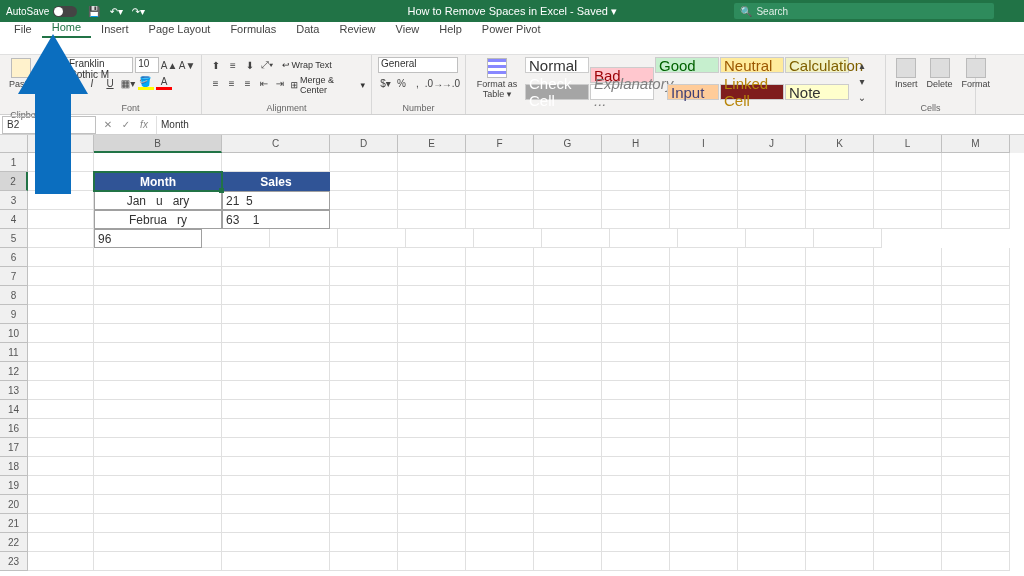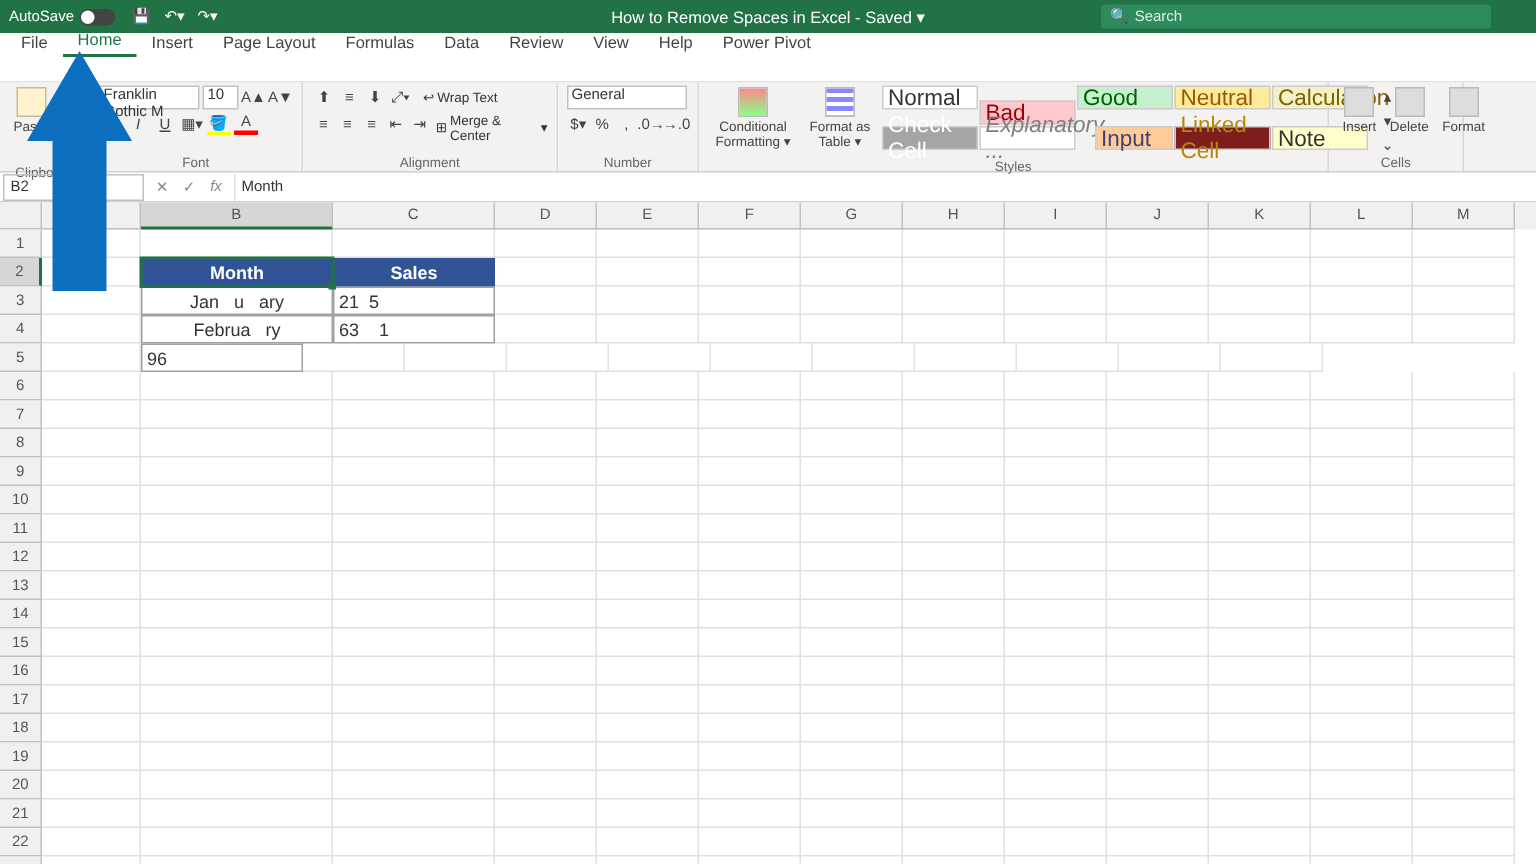--- a/index.html
+++ b/index.html
@@ -184,24 +184,20 @@
         <span class="mini">.0→</span>
         <span class="mini">→.0</span>
       </div>
     </div>
     <div class="rgroup-label">Number</div>
   </div>
 
   <div class="rgroup" style="width:420px">
     <div class="rbody">
       <div class="bigbtn">
-        <div class="ico" style="background:linear-gradient(#f88,#8f8)"></div>
-        <span style="width:54px;text-align:center">Conditional Formatting ▾</span>
-      </div>
-      <div class="bigbtn">
         <div class="ico" style="background:repeating-linear-gradient(#88f 0 3px,#fff 3px 6px)"></div>
         <span style="width:44px;text-align:center">Format as Table ▾</span>
       </div>
       <div>
         <div class="stylegrid" id="stylegrid" style="grid-template-columns: repeat(5, 64px);">
             <div class="stylecell sc-normal">Normal</div>
             <div class="stylecell sc-bad">Bad</div>
             <div class="stylecell sc-good">Good</div>
             <div class="stylecell sc-neutral">Neutral</div>
             <div class="stylecell sc-calc">Calculation</div>
@@ -211,21 +207,20 @@
             <div class="stylecell sc-link">Linked Cell</div>
             <div class="stylecell sc-note">Note</div>
           </div>
       </div>
       <div style="display:flex;flex-direction:column;gap:0;margin-left:2px">
         <span class="mini">▴</span>
         <span class="mini">▾</span>
         <span class="mini">⌄</span>
       </div>
     </div>
-    <div class="rgroup-label">Styles</div>
   </div>
 
   <div class="rgroup" style="width:90px">
     <div class="rbody">
       <div class="bigbtn">
           <div class="ico"></div>
           <span>Insert</span>
         </div>
       <div class="bigbtn">
           <div class="ico"></div>
@@ -489,36 +484,20 @@
       <div class="cell cw-def"></div>
       <div class="cell cw-def"></div>
       <div class="cell cw-def"></div>
       <div class="cell cw-def"></div>
       <div class="cell cw-def"></div>
       <div class="cell cw-def"></div>
       <div class="cell cw-def"></div>
       <div class="cell cw-def"></div>
     </div>
     <div class="row">
-      <div class="rowhdr">15</div>
-      <div class="cell cw-A"></div>
-      <div class="cell cw-B"></div>
-      <div class="cell cw-C"></div>
-      <div class="cell cw-def"></div>
-      <div class="cell cw-def"></div>
-      <div class="cell cw-def"></div>
-      <div class="cell cw-def"></div>
-      <div class="cell cw-def"></div>
-      <div class="cell cw-def"></div>
-      <div class="cell cw-def"></div>
-      <div class="cell cw-def"></div>
-      <div class="cell cw-def"></div>
-      <div class="cell cw-def"></div>
-    </div>
-    <div class="row">
       <div class="rowhdr">16</div>
       <div class="cell cw-A"></div>
       <div class="cell cw-B"></div>
       <div class="cell cw-C"></div>
       <div class="cell cw-def"></div>
       <div class="cell cw-def"></div>
       <div class="cell cw-def"></div>
       <div class="cell cw-def"></div>
       <div class="cell cw-def"></div>
       <div class="cell cw-def"></div>

